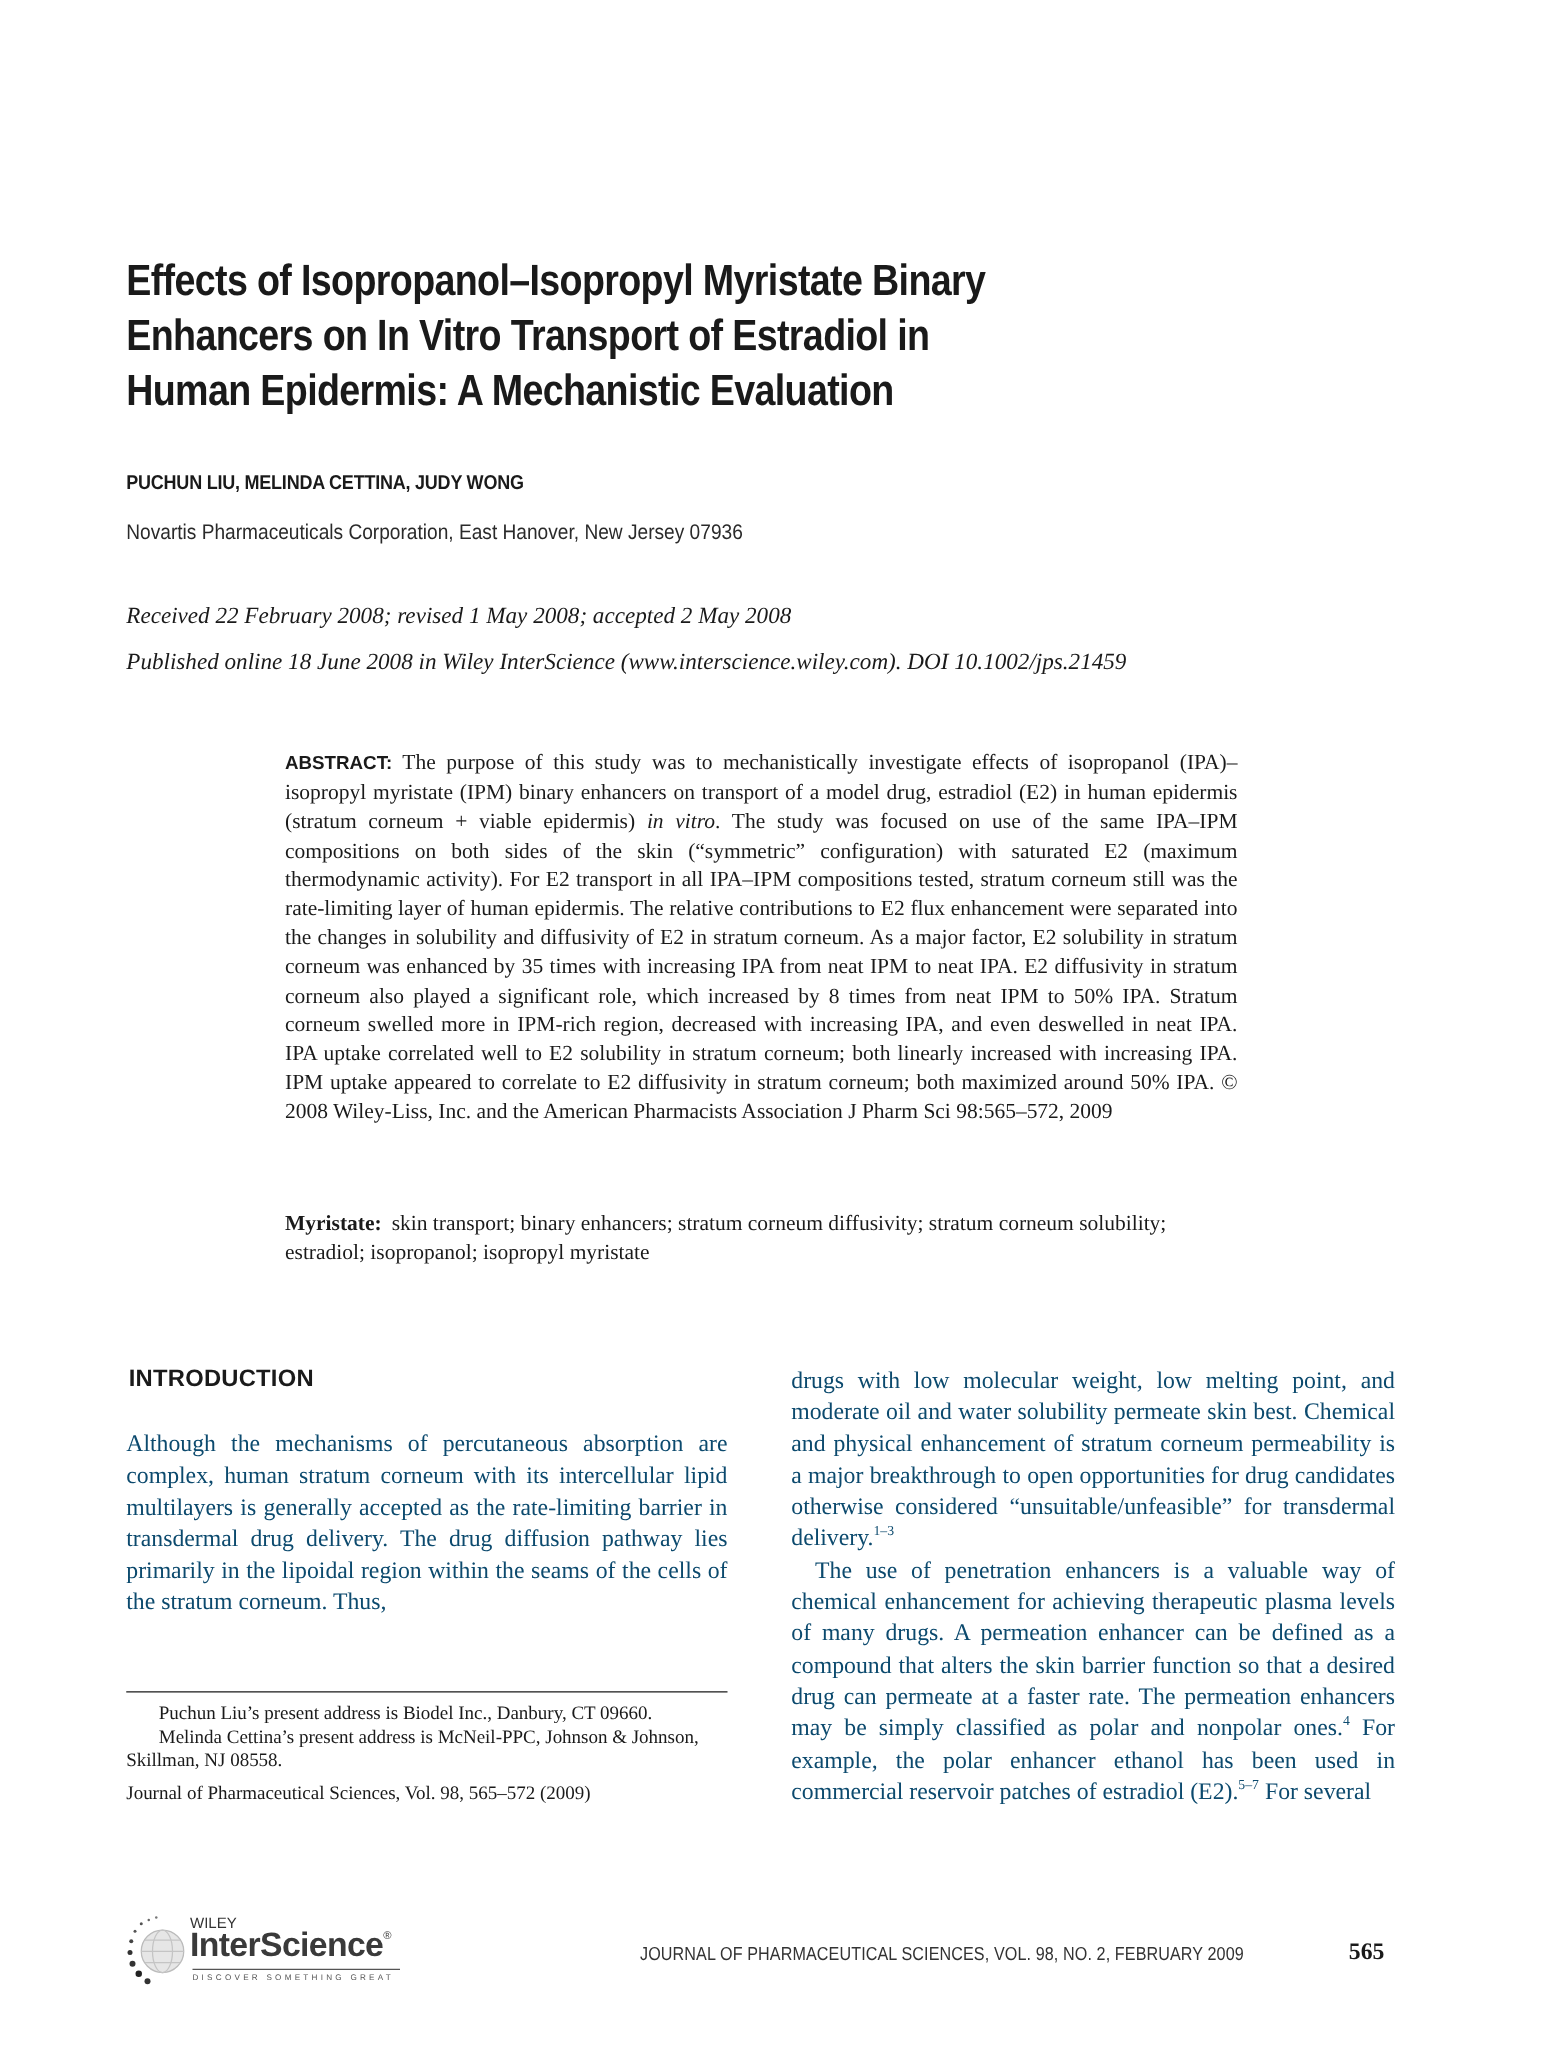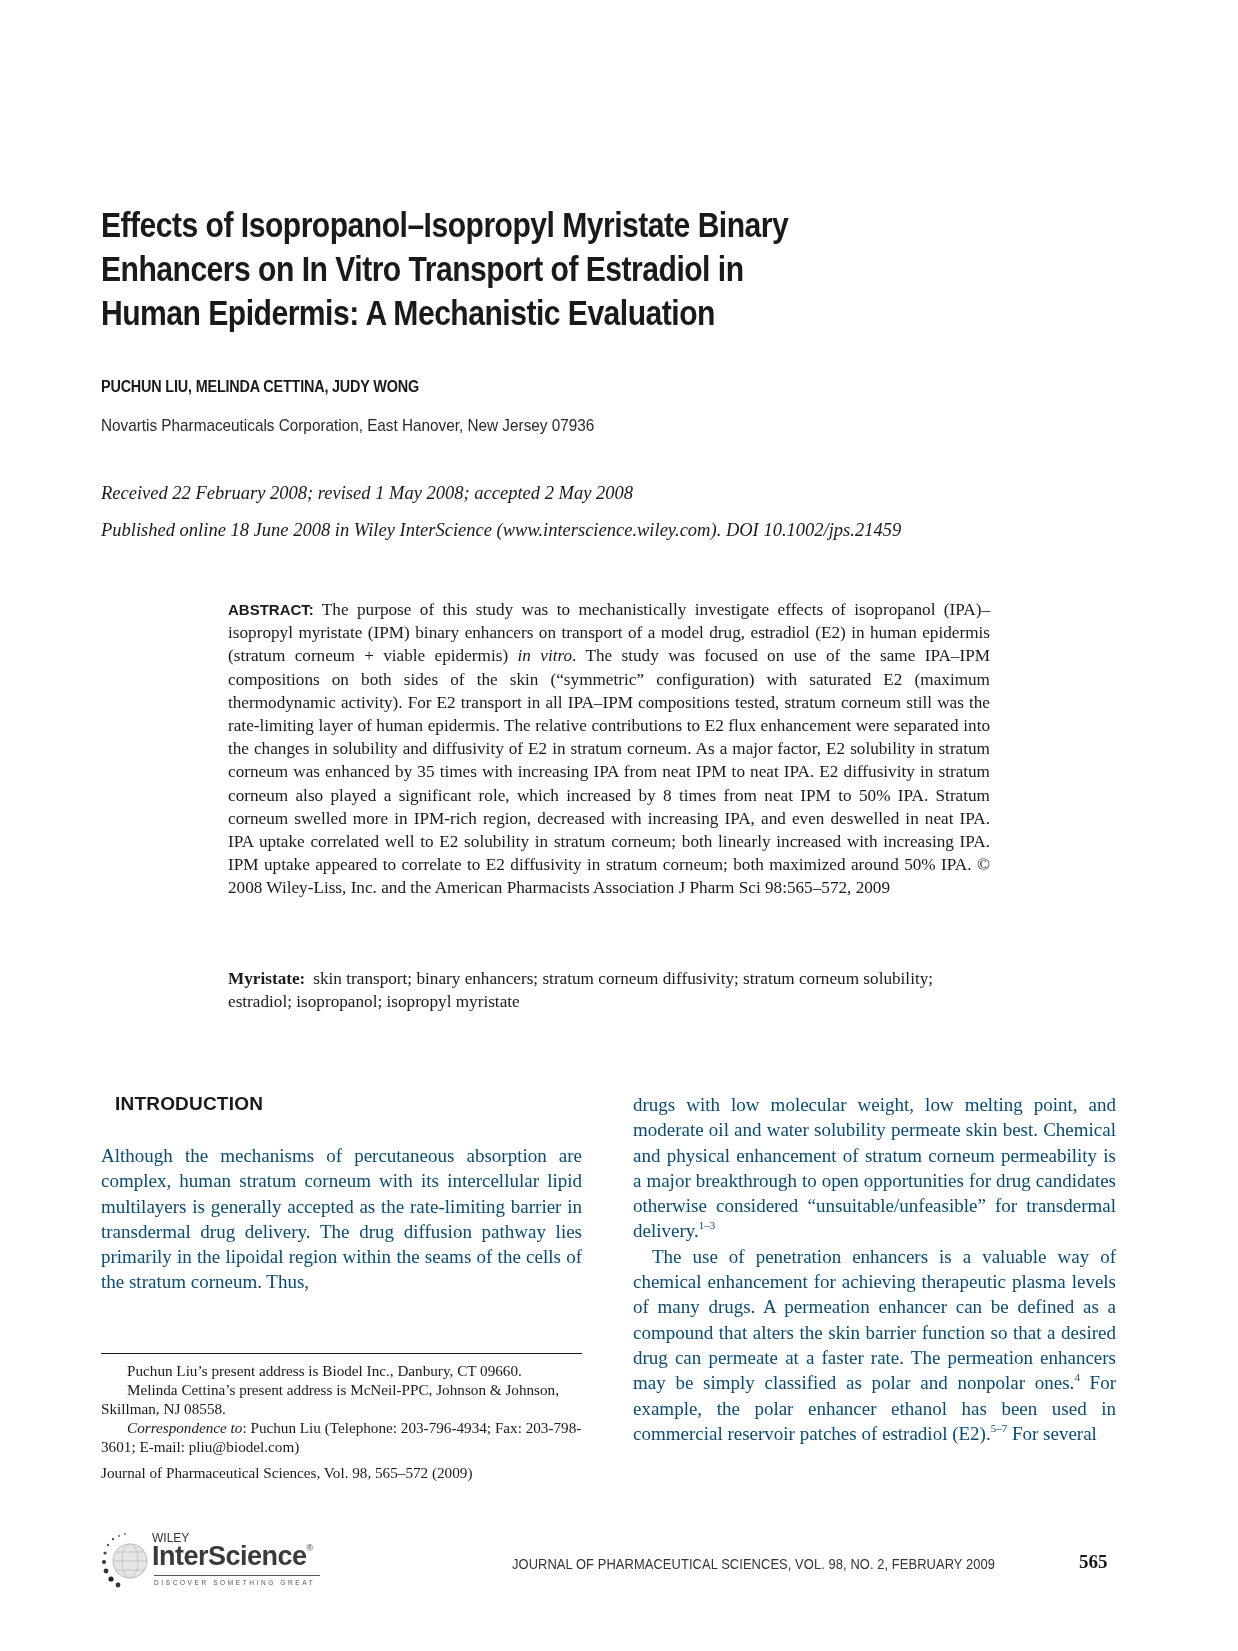--- a/index.html
+++ b/index.html
@@ -39,21 +39,21 @@
     font-family: "Liberation Sans", sans-serif; font-weight: bold; font-size: 15px;
     margin-right: 8px;
   }
   #keywords {
     position: absolute; left: 228px; top: 967px; width: 762px;
     font-family: "Liberation Serif", serif; font-size: 17.2px; line-height: 23.2px;
   }
   #keywords .lead { font-weight: bold; margin-right: 8px; }
 
   #intro-heading {
-    position: absolute; left: 115px; top: 1093px;
+    position: absolute; left: 103px; top: 1093px;
     font-family: "Liberation Sans", sans-serif; font-weight: bold; font-size: 19px; letter-spacing: 0.2px;
   }
 
   .col {
     position: absolute; font-family: "Liberation Serif", serif; font-size: 19px; line-height: 25.3px;
     text-align: justify; color: #0c4a6e;
   }
   .col p { margin: 0; }
   .col p + p { text-indent: 19px; }
   #col-left { left: 101px; top: 1143px; width: 481px; }
@@ -118,21 +118,20 @@
 
 <div id="col-right" class="col">
   <p><span>drugs with low molecular weight, low melting point, and moderate oil and water solubility permeate skin best. Chemical and physical enhancement of stratum corneum permeability is a major breakthrough to open opportunities for drug candidates otherwise considered “unsuitable/unfeasible” for transdermal delivery.</span><sup>1–3</sup></p>
   <p><span>The use of penetration enhancers is a valuable way of chemical enhancement for achieving therapeutic plasma levels of many drugs. A permeation enhancer can be defined as a compound that alters the skin barrier function so that a desired drug can permeate at a faster rate. The permeation enhancers may be simply classified as polar and nonpolar ones.</span><sup>4</sup><span> For example, the polar enhancer ethanol has been used in commercial reservoir patches of estradiol (E2).</span><sup>5–7</sup><span> For several</span></p>
 </div>
 
 <div id="footnote-rule"></div>
 <div id="footnotes">
   <p>Puchun Liu’s present address is Biodel Inc., Danbury, CT 09660.</p>
   <p>Melinda Cettina’s present address is McNeil-PPC, Johnson &amp; Johnson, Skillman, NJ 08558.</p>
-  <p><i>Correspondence to</i><span>: Puchun Liu (Telephone: 203-796-4934; Fax: 203-798-3601; E-mail: pliu@biodel.com)</span></p>
   <p class="journal">Journal of Pharmaceutical Sciences, Vol. 98, 565–572 (2009)</p>
 </div>
 
 <div id="logo">
   <svg class="globe" viewBox="0 0 52 60">
     <circle cx="30" cy="30" r="17" fill="#e6e6e6" stroke="#bbb" stroke-width="1"></circle>
     <ellipse cx="30" cy="30" rx="8" ry="17" fill="none" stroke="#c4c4c4" stroke-width="1"></ellipse>
     <line x1="13" y1="30" x2="47" y2="30" stroke="#c4c4c4" stroke-width="1"></line>
     <line x1="16" y1="21" x2="44" y2="21" stroke="#c4c4c4" stroke-width="1"></line>
     <line x1="16" y1="39" x2="44" y2="39" stroke="#c4c4c4" stroke-width="1"></line>

